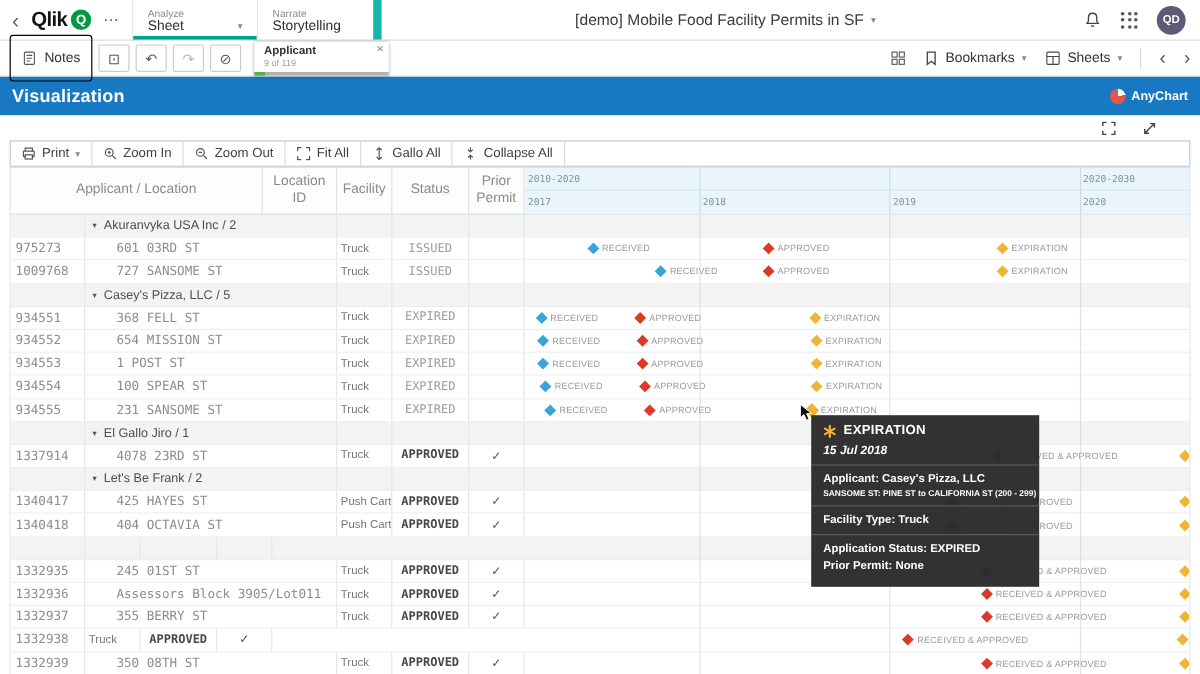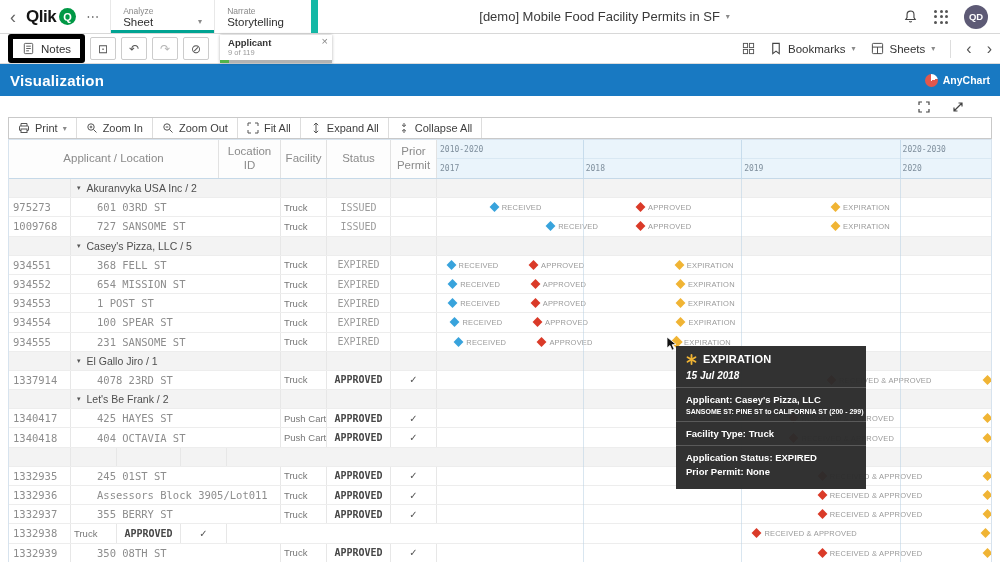--- a/index.html
+++ b/index.html
@@ -21,21 +21,21 @@
   .nav-tab.active::after{content:"";position:absolute;left:0;right:0;bottom:0;height:3px;background:#00a392}
   .caret{font-size:8px;color:#8a8a8a}
   .tb-title{flex:1;display:flex;align-items:center;justify-content:center;gap:6px;font-size:13px;color:#3a3a3a;cursor:pointer}
   .tb-right{display:flex;align-items:center;gap:16px;padding:0 12px}
   .dots9{display:grid;grid-template-columns:repeat(3,3px);gap:2.5px;cursor:pointer}
   .dots9 span{width:3px;height:3px;border-radius:50%;background:#555}
   .avatar{width:24px;height:24px;border-radius:50%;background:#5d5a75;color:#fff;font-size:9.5px;font-weight:bold;display:flex;align-items:center;justify-content:center;cursor:pointer}
 
   
   .selbar{height:30px;display:flex;align-items:center;gap:5px;padding:0 8px;border-bottom:1px solid #dcdcdc;background:#fff}
-  .notes{display:flex;align-items:center;gap:6px;border:5px solid #000000;border-radius:3px;height:29px;padding:0 9px;font-size:11.5px;color:#333;cursor:pointer}
+  .notes{display:flex;align-items:center;gap:6px;border:1px solid #000000;border-radius:3px;height:39px;padding:0 9px;font-size:11.5px;color:#333;cursor:pointer}
   .sq{width:26px;height:23px;border:1px solid #ccc;border-radius:2px;display:flex;align-items:center;justify-content:center;font-size:12px;color:#555;background:#fff;cursor:pointer}
   .sq.dim{color:#b5b5b5}
   .chip{margin-left:6px;width:112px;height:28px;background:#fff;box-shadow:0 0 3px rgba(0,0,0,.3);position:relative;padding:3px 16px 0 8px;cursor:pointer}
   .chip .f{font-size:9.5px;color:#333;font-weight:bold;line-height:1.1}
   .chip .cnt{font-size:7.5px;color:#9a9a9a}
   .chip .bar{position:absolute;left:0;right:0;bottom:0;height:3px;background:#b3b3b3}
   .chip .bar i{display:block;height:100%;background:#52b44a}
   .chip .x{position:absolute;top:0;right:4px;font-size:11px;color:#888;cursor:pointer}
   .sel-right{margin-left:auto;display:flex;align-items:center;gap:15px}
   .tool{display:flex;align-items:center;gap:6px;font-size:11.5px;color:#333;cursor:pointer}
@@ -262,21 +262,21 @@
     <div class="btn">
       <svg class="ic" width="12" height="12" viewBox="0 0 12 12" fill="none" stroke="#555">
         <path d="M1 4 V1 h3 M8 1 h3 v3 M11 8 v3 H8 M4 11 H1 V8"></path>
       </svg>
       <span>Fit All</span>
     </div>
     <div class="btn">
       <svg class="ic" width="12" height="12" viewBox="0 0 12 12" fill="none" stroke="#555">
         <path d="M6 1 v10 M6 1 L3.8 3.2 M6 1 L8.2 3.2 M6 11 L3.8 8.8 M6 11 L8.2 8.8"></path>
       </svg>
-      <span>Expand All</span>
+      <span>Gallo All</span>
     </div>
     <div class="btn">
       <svg class="ic" width="12" height="12" viewBox="0 0 12 12" fill="none" stroke="#555">
         <path d="M6 1 v3.5 M4 2.8 L6 4.5 L8 2.8 M6 11 V7.5 M4 9.2 L6 7.5 L8 9.2"></path>
       </svg>
       <span>Collapse All</span>
     </div>
   </div>
 
   <div class="grid">

